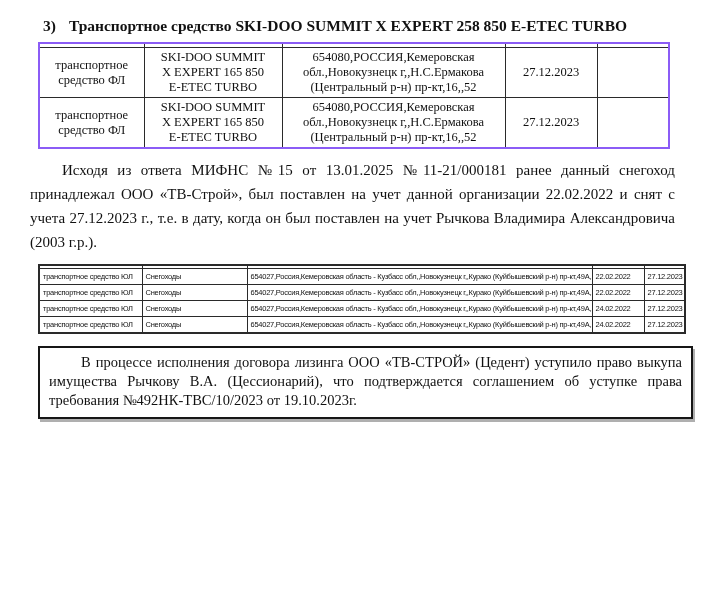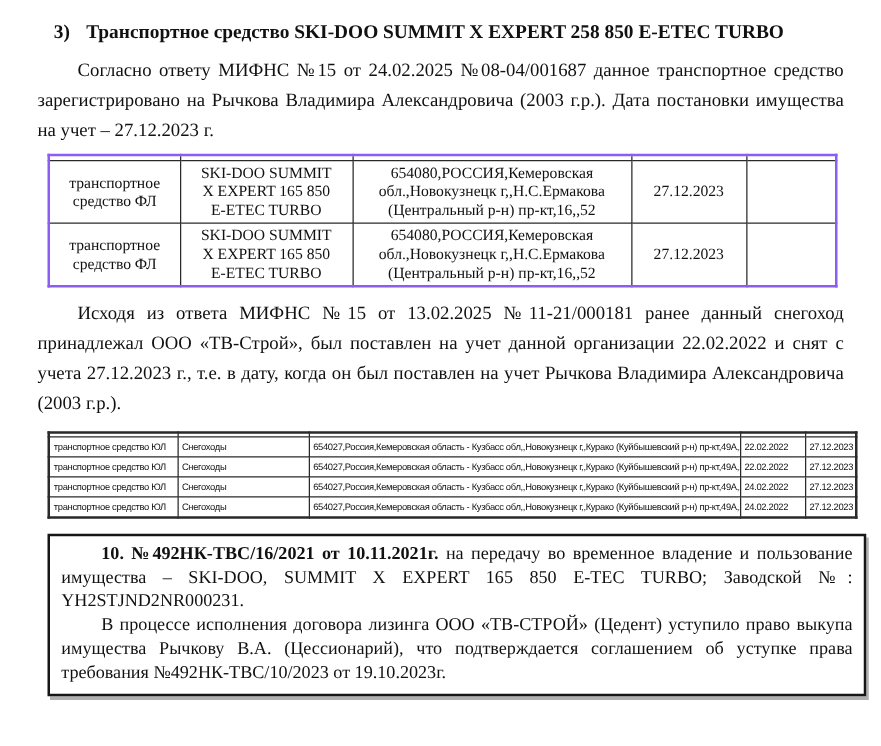--- a/index.html
+++ b/index.html
@@ -94,21 +94,20 @@
 </head>
 <body>
 
 <div class="page">
 
   <div class="heading">
     <span>3)</span>
     <span>Транспортное средство SKI-DOO SUMMIT X EXPERT 258 850 E-ETEC TURBO</span>
   </div>
 
-  <p class="para">Согласно ответу МИФНС №15 от 24.02.2025 №08-04/001687 данное транспортное средство зарегистрировано на Рычкова Владимира Александровича (2003 г.р.). Дата постановки имущества на учет – 27.12.2023 г.</p>
 
   <table class="t1">
     <colgroup>
       <col style="width:105px">
         <col style="width:138px">
         <col style="width:223px">
         <col style="width:92px">
         <col style="width:72px">
     </colgroup>
     <tbody>
@@ -129,21 +128,21 @@
       <tr class="datarow">
         <td>транспортное средство ФЛ</td>
         <td>SKI-DOO SUMMIT X EXPERT 165 850 E-ETEC TURBO</td>
         <td>654080,РОССИЯ,Кемеровская обл.,Новокузнецк г,,Н.С.Ермакова (Центральный р-н) пр-кт,16,,52</td>
         <td>27.12.2023</td>
         <td></td>
       </tr>
     </tbody>
   </table>
 
-  <p class="para">Исходя из ответа МИФНС №15 от 13.02.2025 №11-21/000181 ранее данный снегоход принадлежал ООО «ТВ-Строй», был поставлен на учет данной организации 22.02.2022 и снят с учета 27.12.2023 г., т.е. в дату, когда он был поставлен на учет Рычкова Владимира Александровича (2003 г.р.).</p>
+  <p class="para">Исходя из ответа МИФНС №15 от 13.01.2025 №11-21/000181 ранее данный снегоход принадлежал ООО «ТВ-Строй», был поставлен на учет данной организации 22.02.2022 и снят с учета 27.12.2023 г., т.е. в дату, когда он был поставлен на учет Рычкова Владимира Александровича (2003 г.р.).</p>
 
   <table class="t2">
     <colgroup>
       <col style="width:103px">
         <col style="width:105px">
         <col style="width:345px">
         <col style="width:52px">
         <col style="width:41px">
     </colgroup>
     <tbody>
@@ -180,18 +179,17 @@
         <td>Снегоходы</td>
         <td>654027,Россия,Кемеровская область - Кузбасс обл,,Новокузнецк г,,Курако (Куйбышевский р-н) пр-кт,49А,,КАБИНЕТ 405,</td>
         <td class="c-date">24.02.2022</td>
         <td class="c-date">27.12.2023</td>
       </tr>
     </tbody>
   </table>
 
 
   <div class="frame">
-    <p><span class="bold">10. №492НК-ТВС/16/2021 от 10.11.2021г.</span><span> на передачу во временное владение и пользование имущества – SKI-DOO, SUMMIT X EXPERT 165 850 E-TEC TURBO; Заводской №: YH2STJND2NR000231.</span></p>
     <p>В процессе исполнения договора лизинга ООО «ТВ-СТРОЙ» (Цедент) уступило право выкупа имущества Рычкову В.А. (Цессионарий), что подтверждается соглашением об уступке права требования №492НК-ТВС/10/2023 от 19.10.2023г.</p>
 
   </div>
 
 </div>
 
 </body></html>

